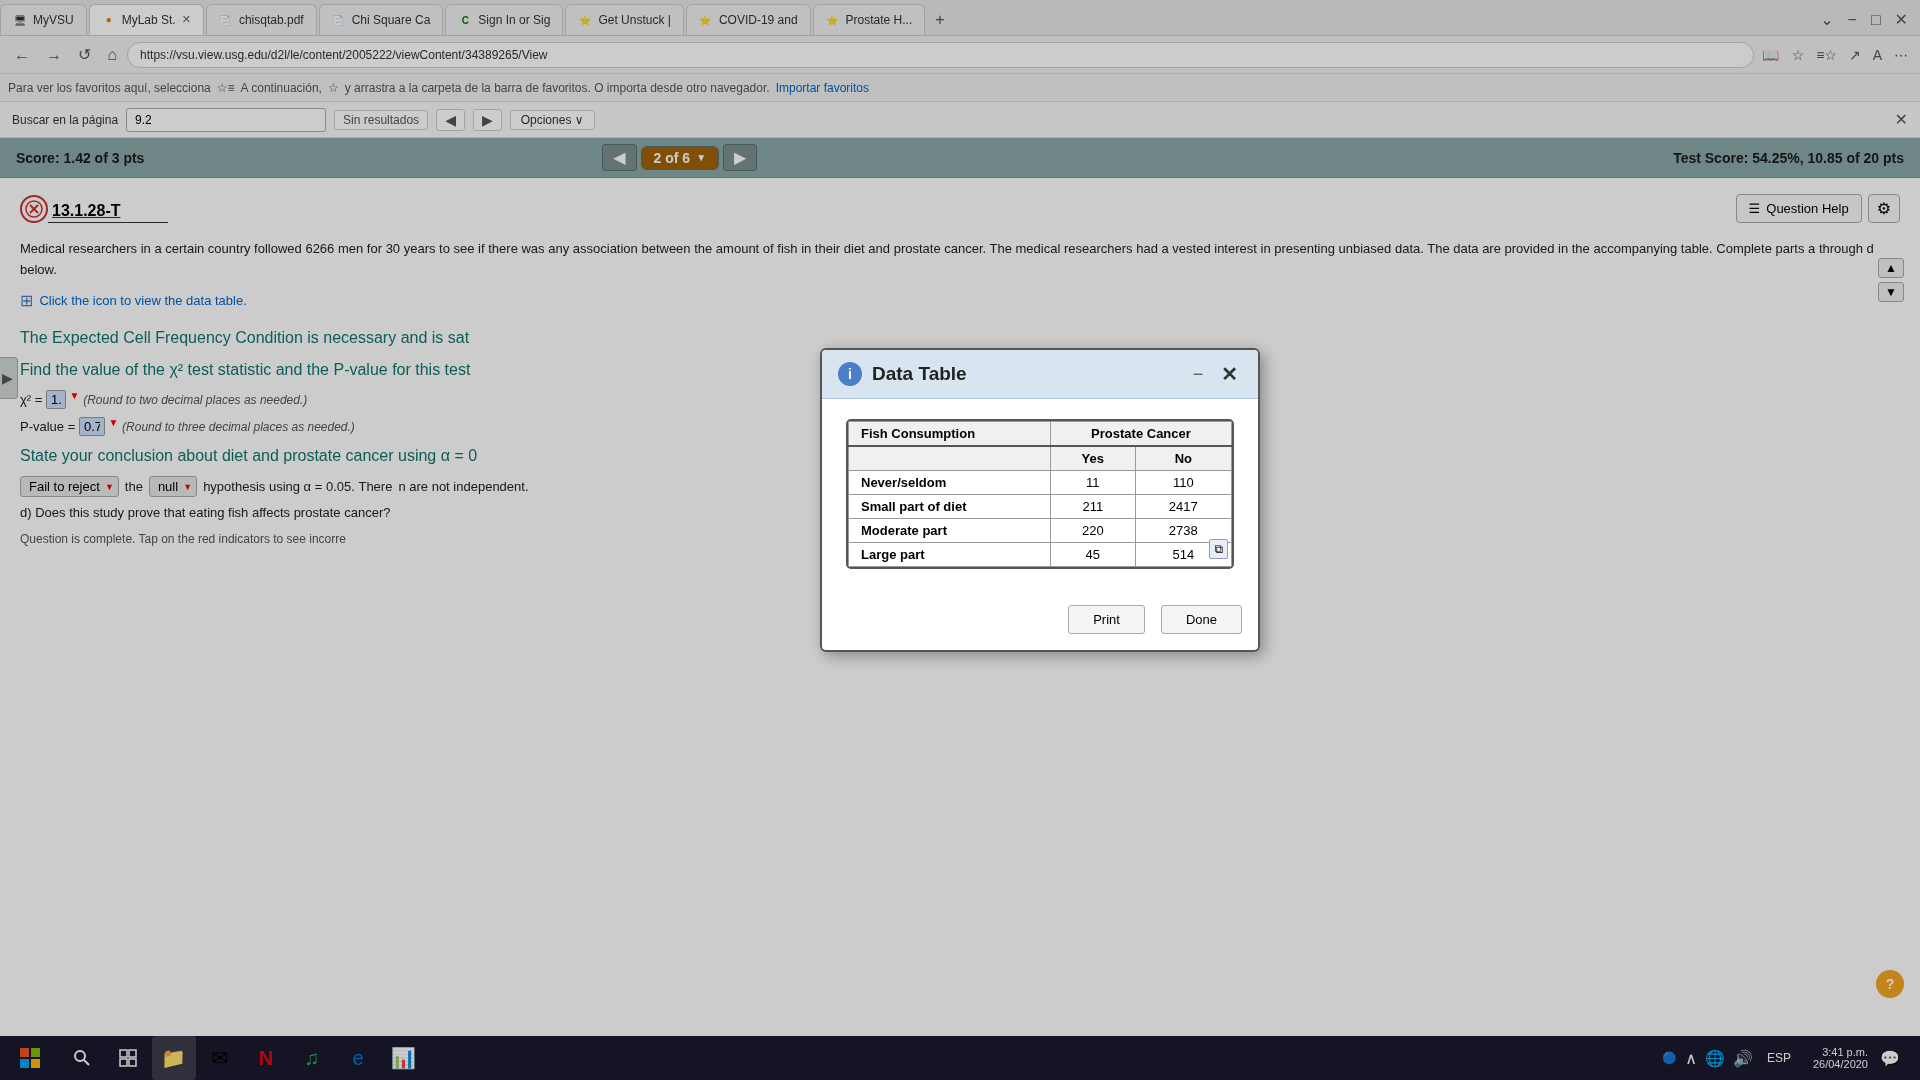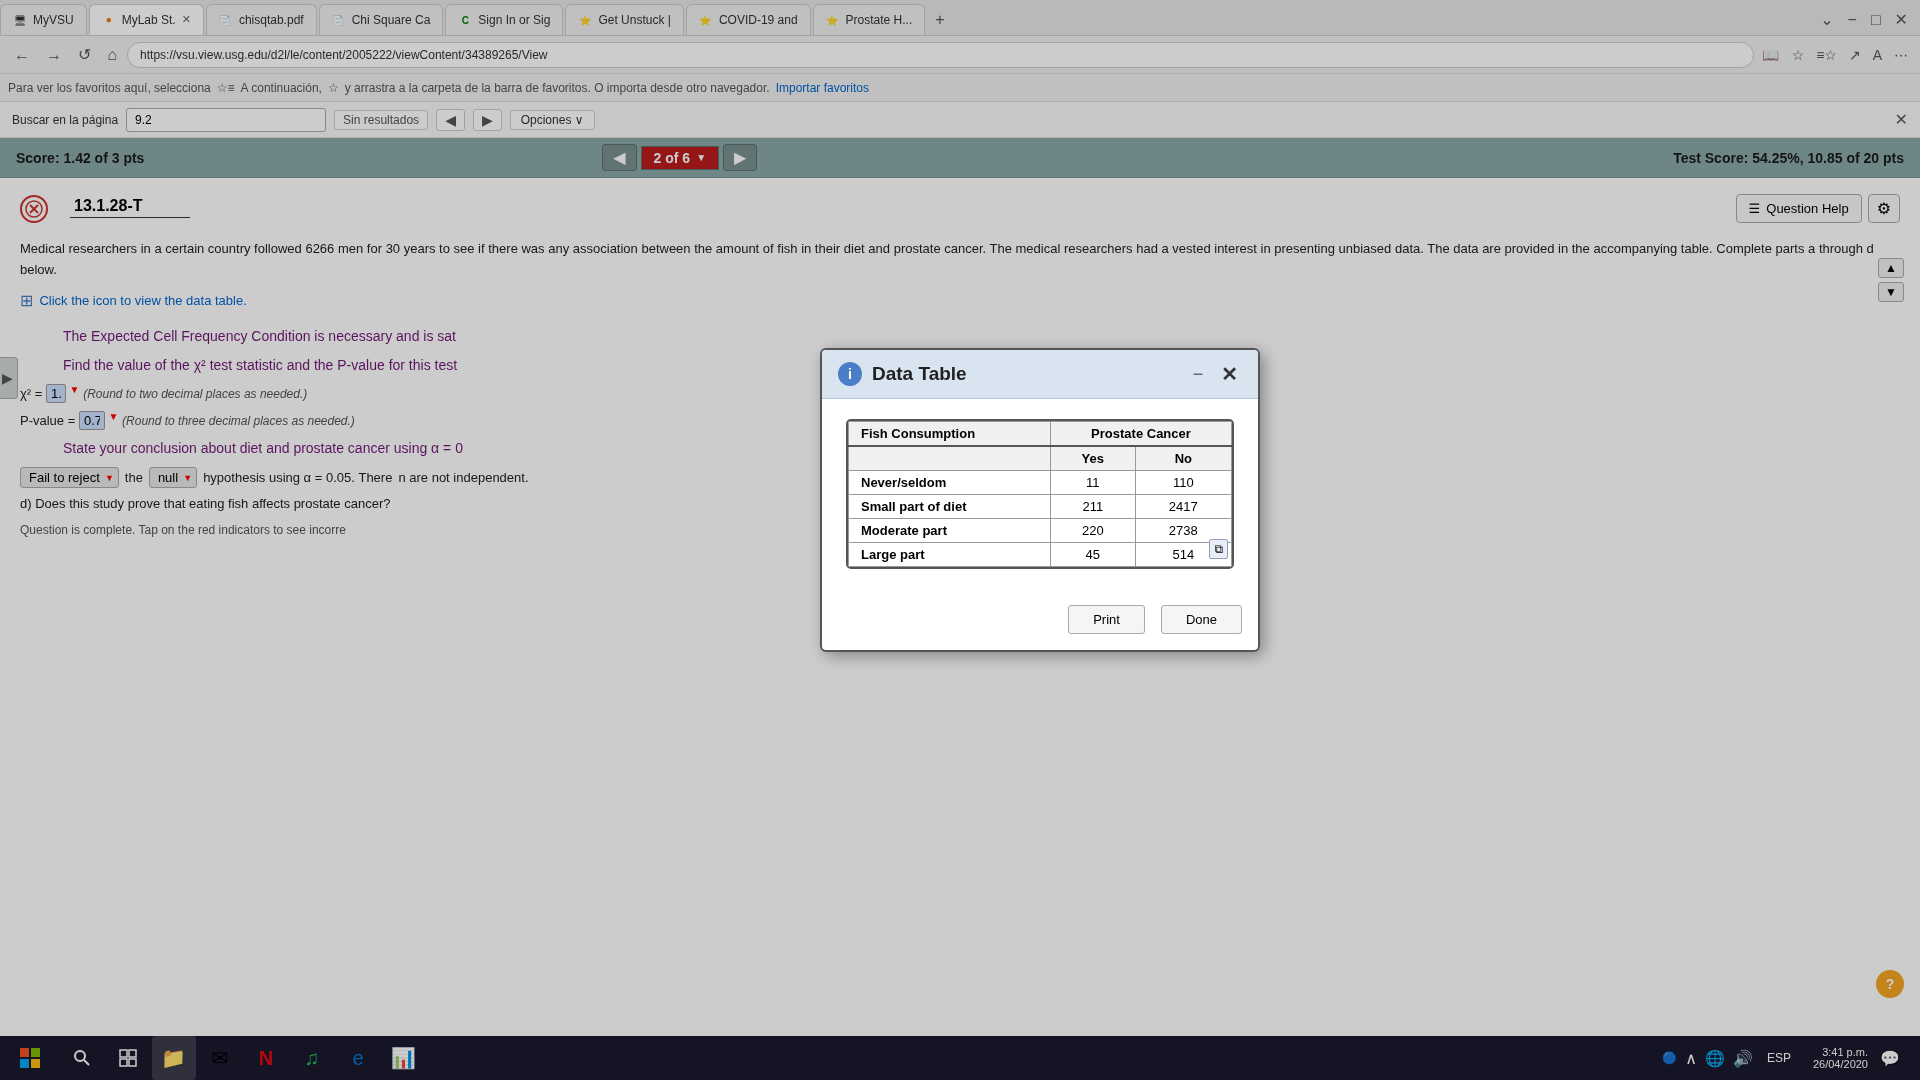--- a/index.html
+++ b/index.html
@@ -39,38 +39,38 @@
     .find-close-btn { background: none; border: none; font-size: 16px; color: #555; cursor: pointer; margin-left: auto; }
 
     
     .content-area { flex: 1; display: flex; flex-direction: column; background: #fff; overflow: hidden; }
 
     
     .question-header { display: flex; align-items: center; background: #8ba8a8; padding: 6px 16px; border-bottom: 1px solid #7a9a9a; }
     .score-text { font-weight: bold; font-size: 14px; color: #1a1a1a; }
     .nav-center { display: flex; align-items: center; margin: 0 auto; gap: 4px; }
     .q-nav-btn { background: #7a9090; border: 1px solid #5a7070; border-radius: 3px; color: #fff; font-size: 16px; padding: 3px 10px; cursor: pointer; }
-    .q-counter { display: flex; align-items: center; gap: 6px; background: #b91c1c; border: 1px solid #5a7070; border-radius: 0; padding: 3px 12px; color: #fff; font-size: 14px; font-weight: bold; }
+    .q-counter { display: flex; align-items: center; gap: 6px; background: #a16207; border: 1px solid #5a7070; border-radius: 6px; padding: 3px 12px; color: #fff; font-size: 14px; font-weight: bold; }
     .test-score-text { font-weight: bold; font-size: 14px; color: #1a1a1a; margin-left: auto; }
 
     
     .question-body { flex: 1; padding: 16px 20px; position: relative; overflow-y: auto; background: #fff; }
     .question-id-bar { display: flex; align-items: center; justify-content: space-between; margin-bottom: 16px; }
-    .question-id { display: flex; align-items: flex-start; gap: 22px; font-size: 16px; font-weight: bold; color: #333; }
+    .question-id { display: flex; align-items: flex-end; gap: 0; font-size: 16px; font-weight: bold; color: #333; text-decoration: underline; }
     .question-id-badge { display: flex; align-items: center; justify-content: center; width: 28px; height: 28px; border-radius: 50%; border: 2px solid #cc3333; background: #fff; }
     .question-id-badge svg { width: 18px; height: 18px; }
     .question-id-input { border: none; border-bottom: 1px solid #333; padding: 2px 4px; font-size: 16px; font-weight: bold; width: 120px; }
     .q-help-btn { display: flex; align-items: center; gap: 6px; border: 1px solid #aaa; background: #f9f9f9; border-radius: 4px; padding: 4px 12px; cursor: pointer; font-size: 13px; }
     .gear-btn { background: #f9f9f9; border: 1px solid #aaa; border-radius: 4px; padding: 4px 8px; cursor: pointer; font-size: 16px; }
 
     .question-text { font-size: 13px; line-height: 1.6; color: #222; margin-bottom: 10px; }
     .data-table-link { display: flex; align-items: center; gap: 6px; color: #0066cc; cursor: pointer; font-size: 13px; margin-bottom: 16px; }
     .data-table-icon { color: #4a7ec7; font-size: 16px; }
 
-    .section-text { font-size: 14px; color: #701a75; margin-bottom: 8px; line-height: 1.5; margin-left: 43px; }
+    .section-text { font-size: 16px; color: #0f766e; margin-bottom: 8px; line-height: 1.5; }
     .math-text { font-size: 13px; color: #222; margin-bottom: 8px; }
     .chi-input { border: 1px solid #999; background: #cce0ff; padding: 1px 4px; width: 20px; font-size: 13px; text-align: center; border-radius: 2px; }
     .pval-input { border: 1px solid #999; background: #cce0ff; padding: 1px 4px; width: 26px; font-size: 13px; text-align: center; border-radius: 2px; }
     .inline-note { font-size: 12px; color: #555; font-style: italic; }
     .red-indicator { color: red; font-size: 10px; vertical-align: super; }
 
     .conclusion-row { display: flex; align-items: center; gap: 6px; font-size: 13px; color: #222; flex-wrap: wrap; margin: 8px 0; }
     .dropdown-btn { border: 1px solid #aaa; background: #e8e8e8; border-radius: 3px; padding: 2px 18px 2px 8px; font-size: 13px; cursor: pointer; position: relative; }
     .dropdown-btn::after { content: "▼"; font-size: 9px; position: absolute; right: 4px; top: 50%; transform: translateY(-50%); color: red; }
 

